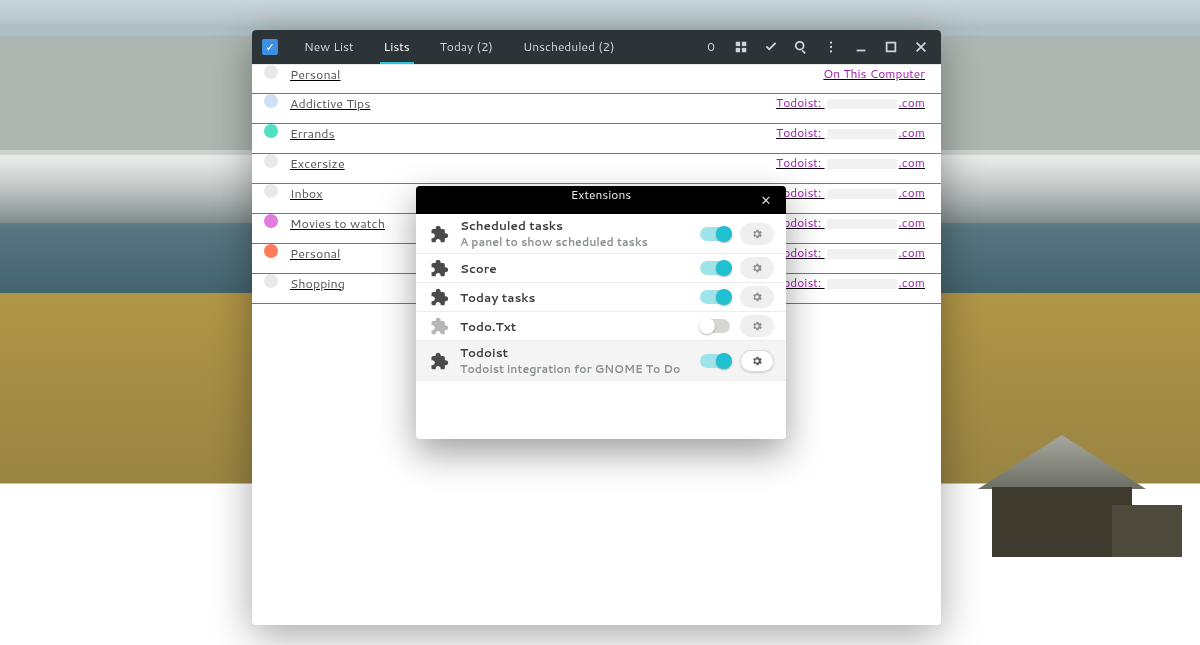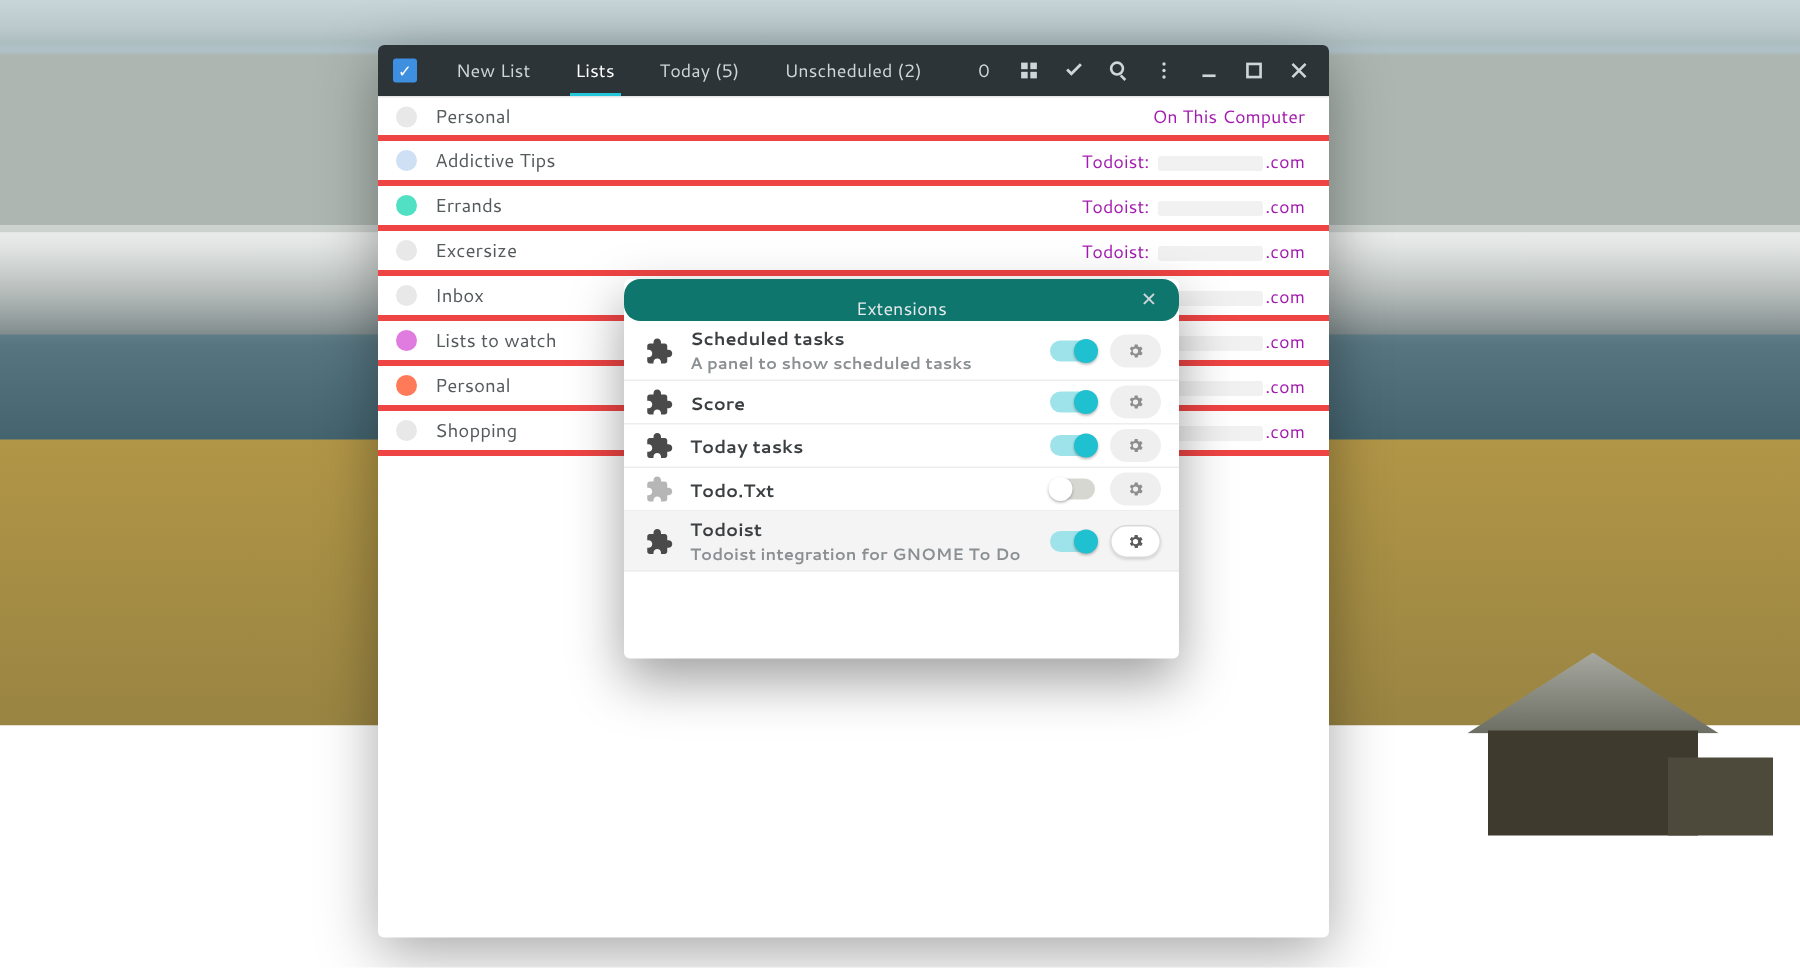--- a/index.html
+++ b/index.html
@@ -35,21 +35,21 @@
   }
   .cabin .wing {
     position:absolute; top:70px; right:0; width:70px; height:52px;
     background:#4d4a3c;
   }
 
   
   .app {
     position: absolute;
     left: 252px; top: 30px;
-    width: 634px; height: 595px;
+    width: 689px; height: 595px;
     background: #ffffff;
     border-radius: 4px;
     box-shadow: 0 10px 40px rgba(0,0,0,0.35);
     overflow: hidden;
   }
   .headerbar {
     display: flex; align-items: center;
     height: 34px;
     background: #2d3438; color: #e6eaec;
     font-size: 12px;
@@ -74,24 +74,25 @@
   .hb-spacer { flex: 1; }
   .hb-icon {
     width: 28px; height: 34px; display:flex; align-items:center; justify-content:center;
     color:#cfd6d9; font-size:12px;
   }
   .hb-icon svg { width:14px; height:14px; fill:#cfd6d9; }
   .hb-num { width:28px; text-align:center; color:#cfd6d9; font-size:12px; line-height:34px; }
 
   .list-body { background:#fff; }
   .row {
-    display:flex; align-items:center; height:30px;
+    display:flex; align-items:flex-start; height:30px;
     padding: 0 16px 0 12px;
-    border-bottom: 4px solid #ef4444;
+    border-bottom: 1px solid #ef4444;
     font-size: 12.5px;
+    text-decoration: underline;
   }
   .row:first-child { border-top: 1px solid #e8e8e8; }
   .dot {
     width: 14px; height:14px; border-radius:50%;
     margin-right: 12px;
   }
   .row .name { color:#555a5d; }
   .row .spacer { flex:1; }
   .row .account { color:#a21caf; font-size:12px; }
   .row .account .redact {
@@ -104,22 +105,22 @@
     position:absolute;
     left: 416px; top: 186px;
     width: 370px; height: 253px;
     background:#fff;
     border-radius:4px;
     box-shadow: 0 14px 36px rgba(0,0,0,.38);
     overflow:hidden;
     display:flex; flex-direction:column;
   }
   .modal-header {
-    height:28px; background:#0f766e; color:#e6eaec; font-size:12px;
-    display:flex; align-items:flex-end; justify-content:center; position:relative;border-radius:11px;
+    height:28px; background:#000000; color:#e6eaec; font-size:12px;
+    display:flex; align-items:flex-start; justify-content:center; position:relative;
   }
   .modal-close { position:absolute; right:8px; top:0; height:28px; width:24px; display:flex; align-items:center; justify-content:center; color:#cfd6d9; font-size:13px; }
   .modal-list { flex:1; overflow:auto; }
   .ext-row {
     display:flex; align-items:center; gap:10px;
     padding: 3px 12px;
     border-bottom:1px solid #ededed;
   }
   .ext-row.selected { background:#f4f4f4; }
   .ext-row .puzzle { width:22px; display:flex; justify-content:center; }
@@ -157,21 +158,21 @@
     <div class="roof"></div>
       <div class="wall"></div>
       <div class="wing"></div>
   </div>
 
   <div class="app">
     <div class="headerbar">
       <div class="appicon"></div>
       <div class="hb-item">New List</div>
       <div class="hb-item active">Lists</div>
-      <div class="hb-item">Today (5)</div>
+      <div class="hb-item">Today (2)</div>
       <div class="hb-item">Unscheduled (2)</div>
       <div class="hb-spacer"></div>
       <div class="hb-num">0</div>
       <div class="hb-icon">
         <svg viewBox="0 0 16 16">
             <rect x="2" y="2" width="5" height="5"></rect>
             <rect x="9" y="2" width="5" height="5"></rect>
             <rect x="2" y="9" width="5" height="5"></rect>
             <rect x="9" y="9" width="5" height="5"></rect>
           </svg>
@@ -237,21 +238,21 @@
           <span class="account"><span>Todoist: </span><span class="redact"></span><span>.com</span></span>
         </div>
         <div class="row">
           <span class="dot" style="background: rgb(232, 232, 232);"></span>
           <span class="name">Inbox</span>
           <span class="spacer"></span>
           <span class="account"><span>Todoist: </span><span class="redact"></span><span>.com</span></span>
         </div>
         <div class="row">
           <span class="dot" style="background: rgb(224, 123, 224);"></span>
-          <span class="name">Lists to watch</span>
+          <span class="name">Movies to watch</span>
           <span class="spacer"></span>
           <span class="account"><span>Todoist: </span><span class="redact"></span><span>.com</span></span>
         </div>
         <div class="row">
           <span class="dot" style="background: rgb(255, 122, 89);"></span>
           <span class="name">Personal</span>
           <span class="spacer"></span>
           <span class="account"><span>Todoist: </span><span class="redact"></span><span>.com</span></span>
         </div>
         <div class="row">

